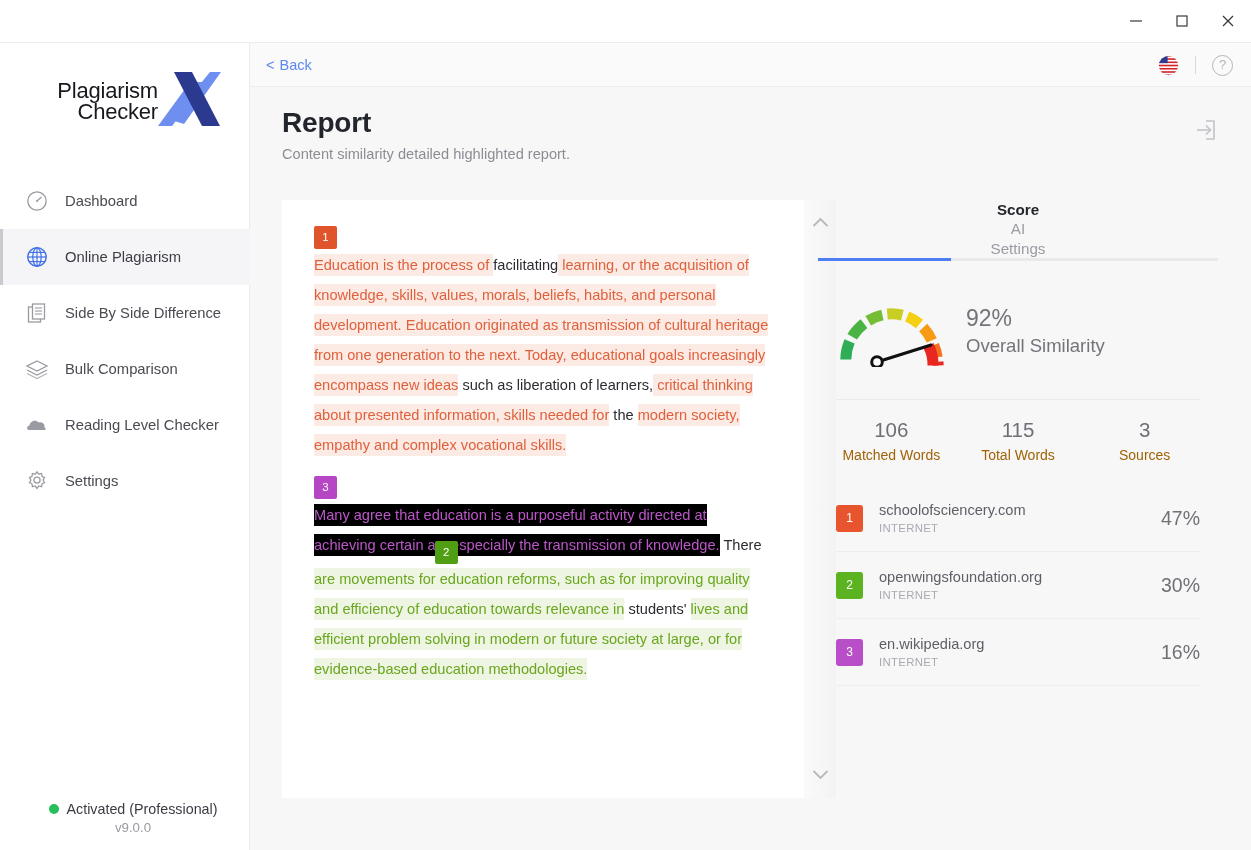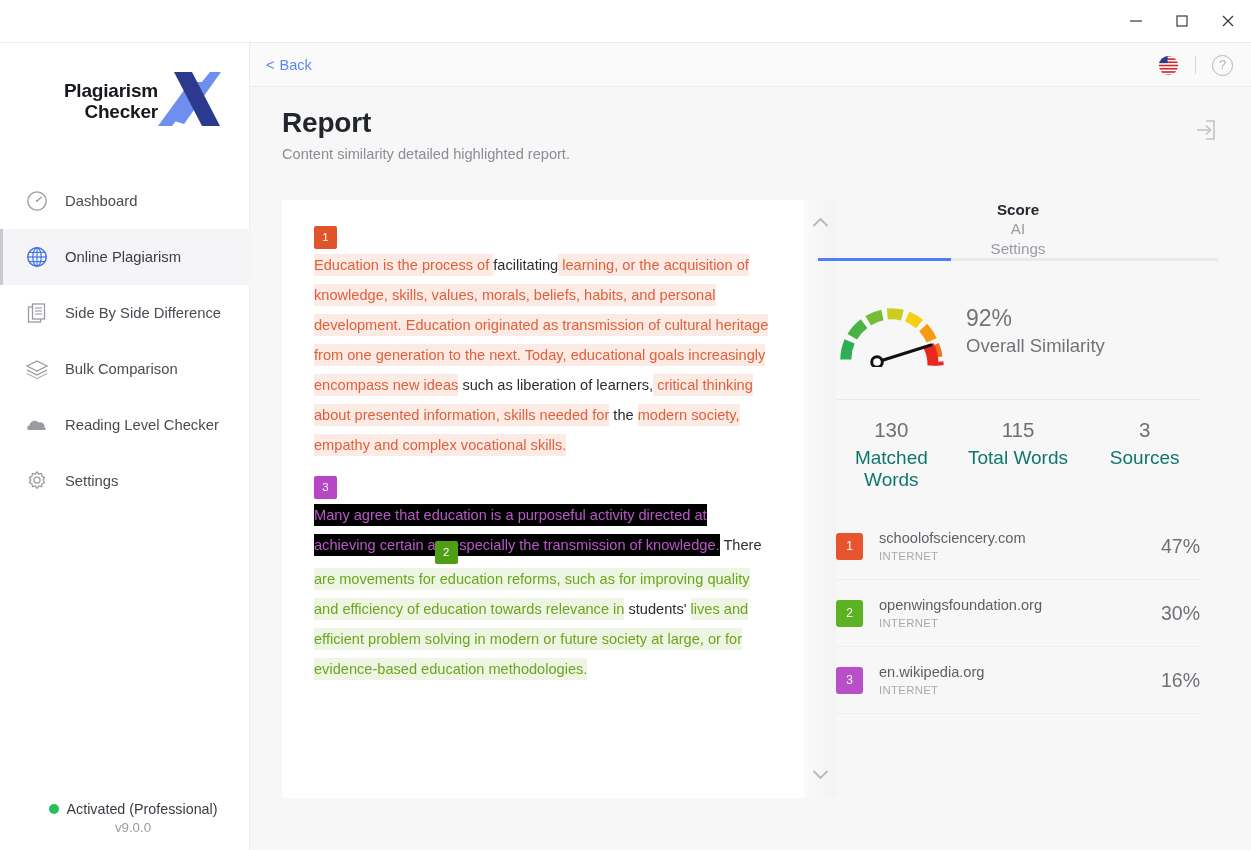--- a/index.html
+++ b/index.html
@@ -34,21 +34,21 @@
     position: absolute; left: 0; top: 43px; width: 250px; height: 807px;
     background: #ffffff;
     border-right: 1px solid #ececec;
   }
   .logo {
     position: absolute; left: 0; top: 15px; width: 250px; height: 90px;
   }
   .logo-text {
     position: absolute; left: 48px; top: 22px;
     text-align: right; width: 110px;
-    font-size: 19px; font-weight: bold; color: #16181d;
+    font-size: 22px; font-weight: normal; color: #16181d;
     line-height: 21px; letter-spacing: -0.2px;
   }
   .logo-x { position: absolute; left: 150px; top: 10px; }
 
   .nav { position: absolute; left: 0; top: 130px; width: 250px; }
   .nav-item {
     position: relative;
     height: 56px; display: flex; align-items: center;
     padding-left: 25px; gap: 16px;
     cursor: default;
@@ -167,21 +167,21 @@
     padding: 34px 0 0 18px;
   }
   .score-text .pct { font-size: 23px; color: #737379; line-height: 30px; }
   .score-text .lbl { font-size: 18.5px; color: #737379; line-height: 26px; }
 
   .hr { height: 1px; background: #eaeaed; margin: 32px 18px 0 18px; }
 
   .stats { display: flex; padding: 18px 10px 0 10px; }
   .stat { flex: 1; text-align: center; }
   .stat .num { font-size: 20.5px; color: #6f6f76; }
-  .stat .cap { font-size: 19px; color: #0f766e; margin-top: 5px; }
+  .stat .cap { font-size: 14px; color: #a16207; margin-top: 5px; }
 
   .sources { margin-top: 22px; padding: 0 18px; }
   .source-row {
     display: flex; align-items: center; gap: 16px;
     height: 67px; border-bottom: 1px solid #eeeef1;
   }
   .source-badge {
     width: 27px; height: 27px; border-radius: 3px; flex: 0 0 27px;
     color: #fff; font-size: 12px; line-height: 27px; text-align: center; font-weight: 500;
   }
@@ -420,21 +420,21 @@
         <div class="score-text">
           <div class="pct">92%</div>
           <div class="lbl">Overall Similarity</div>
         </div>
       </div>
 
       <div class="hr"></div>
 
       <div class="stats">
         <div class="stat">
-          <div class="num">130</div>
+          <div class="num">106</div>
           <div class="cap">Matched Words</div>
         </div>
         <div class="stat">
           <div class="num">115</div>
           <div class="cap">Total Words</div>
         </div>
         <div class="stat">
           <div class="num">3</div>
           <div class="cap">Sources</div>
         </div>

